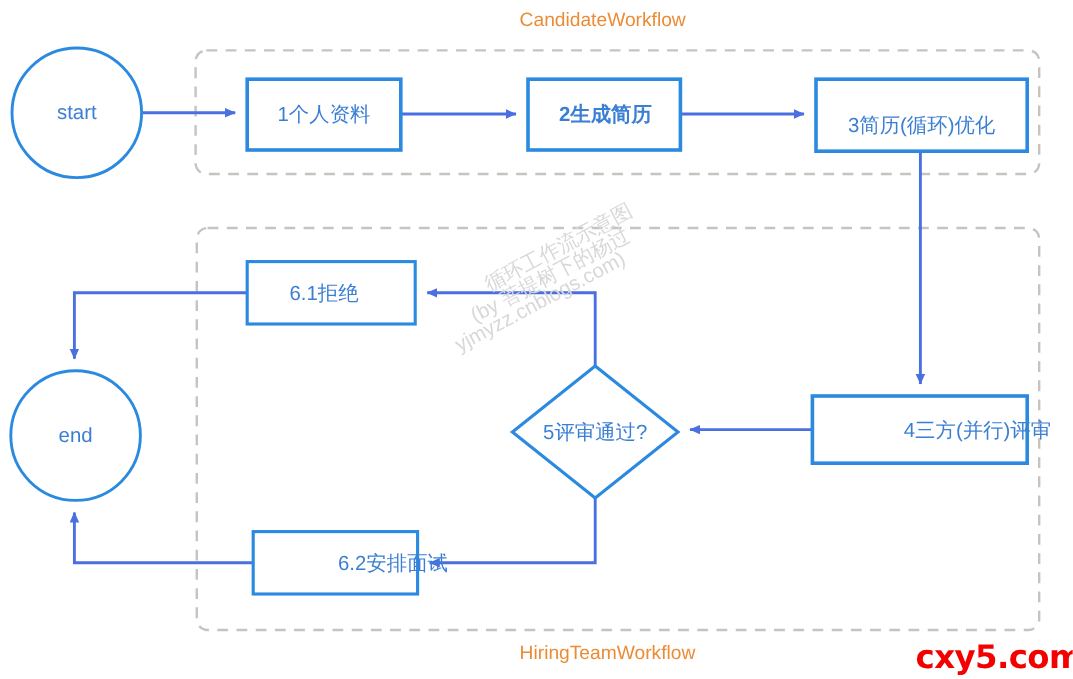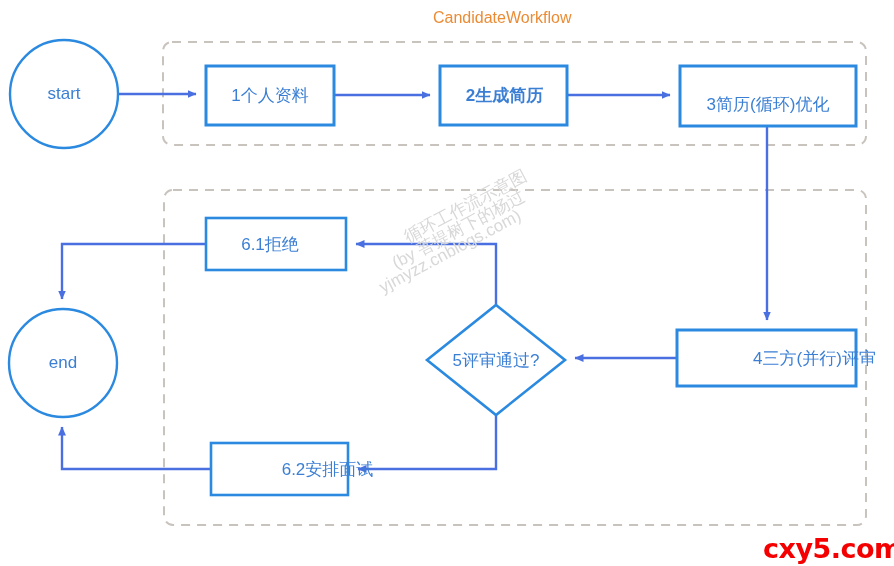--- a/index.html
+++ b/index.html
@@ -137,16 +137,17 @@
   <div class="node-label" style="left:427px; top:333px; width:138px; height:54px;">5评审通过?</div>
 
   <div class="node-label" style="left:206px; top:218px; width:128px; height:52px;">6.1拒绝</div>
 
   <div class="node-label" style="left:211px; top:443px; width:137px; height:52px;margin-left:48px;">6.2安排面试</div>
 
   <div class="node-label" style="left:9px; top:309px; width:108px; height:108px;">end</div>
 
   <div class="group-title" style="left:433px; top:9px;">CandidateWorkflow</div>
 
+  <div class="group-title" style="left:433px; top:536px;">HiringTeamWorkflow</div>
 
   <div class="logo" style="left:763px; top:533px;">cxy5.com</div>
 
 </div>
 
 </body></html>

